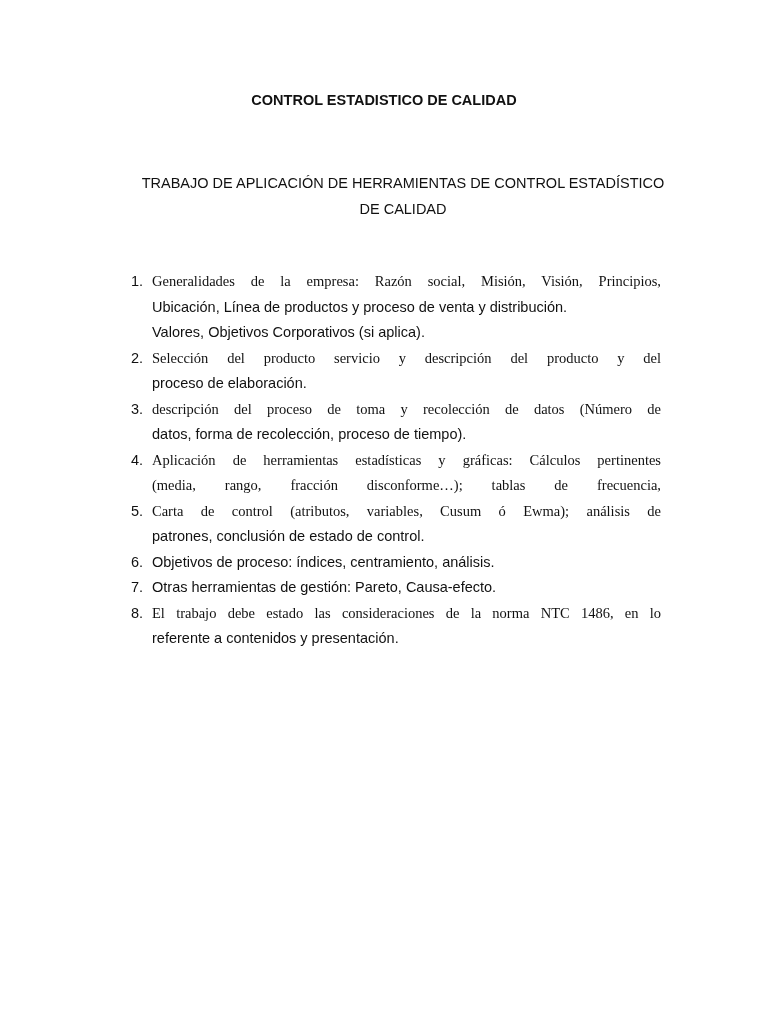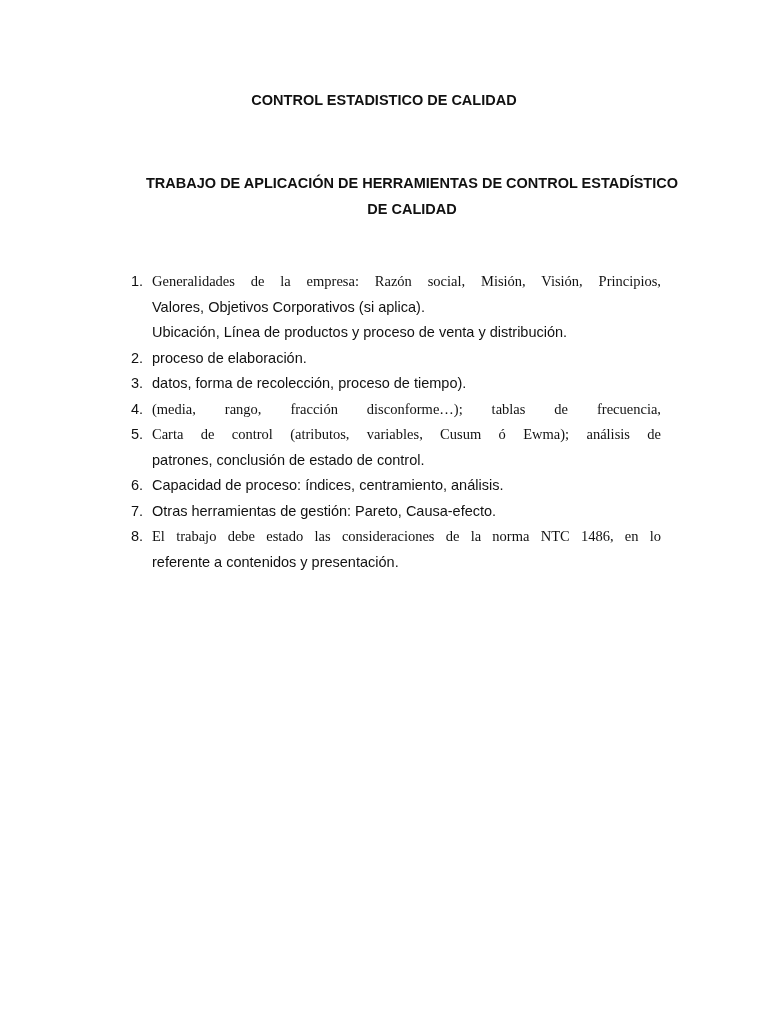--- a/index.html
+++ b/index.html
@@ -1,63 +1,66 @@
 <!DOCTYPE html>
 <html><head>
   <meta charset="utf-8">
   <style>
     html, body { margin: 0; padding: 0; background: #ffffff; }
     body { width: 768px; height: 1024px; position: relative; overflow: hidden;
            font-family: "Liberation Sans", "DejaVu Sans", sans-serif; color: #111; }
     .page { position: absolute; left: 0; top: 0; width: 733px; height: 1024px; background: #fff; }
     .title1 { position: absolute; top: 92px; left: 0; width: 768px; text-align: center;
               font-weight: bold; font-size: 14.5px; letter-spacing: 0px; }
-    .title2 { position: absolute; top: 170px; left: 145px; width: 534px; text-align: center;
-              font-weight: bold; font-size: 14.5px; line-height: 26px; }
+    .title2 { position: absolute; top: 170px; left: 136px; width: 534px; text-align: center;
+              font-weight: normal; font-size: 14.5px; line-height: 26px; }
     .list { position: absolute; top: 269px; left: 131px; width: 530px; margin: 0; padding: 0; list-style: none;
             font-size: 14.5px; line-height: 25.5px; }
     .item { position: relative; padding-left: 21px; text-align: justify; text-align-last: left; }
     .item .num { position: absolute; left: 0; top: 0; }
     .item .justify { text-align: justify; text-align-last: justify; display: block; font-family: Liberation Serif, serif; }
     .item .last { display: block; text-align: left; }
   </style>
 </head>
 <body>
 
 <div class="page">
   <div class="title1">CONTROL ESTADISTICO DE CALIDAD</div>
   <div class="title2">TRABAJO DE APLICACIÓN DE HERRAMIENTAS DE CONTROL ESTADÍSTICO DE CALIDAD</div>
 
   <ol class="list">
     <li class="item">
       <span class="num">1.</span>
       <span class="justify">Generalidades de la empresa: Razón social, Misión, Visión, Principios,</span>
+      <span class="last">Ubicación, Línea de productos y proceso de venta y distribución.</span>
       <span class="last">Valores, Objetivos Corporativos (si aplica).</span>
-      <span class="last">Ubicación, Línea de productos y proceso de venta y distribución.</span>
     </li>
     <li class="item">
       <span class="num">2.</span>
+      <span class="justify">Selección del producto servicio y descripción del producto y del</span>
       <span class="last">proceso de elaboración.</span>
     </li>
     <li class="item">
       <span class="num">3.</span>
+      <span class="justify">descripción del proceso de toma y recolección de datos (Número de</span>
       <span class="last">datos, forma de recolección, proceso de tiempo).</span>
     </li>
     <li class="item">
       <span class="num">4.</span>
+      <span class="justify">Aplicación de herramientas estadísticas y gráficas: Cálculos pertinentes</span>
       <span class="justify">(media, rango, fracción disconforme…); tablas de frecuencia,</span>
     </li>
     <li class="item">
       <span class="num">5.</span>
       <span class="justify">Carta de control (atributos, variables, Cusum ó Ewma); análisis de</span>
       <span class="last">patrones, conclusión de estado de control.</span>
     </li>
     <li class="item">
       <span class="num">6.</span>
-      <span class="last">Capacidad de proceso: índices, centramiento, análisis.</span>
+      <span class="last">Objetivos de proceso: índices, centramiento, análisis.</span>
     </li>
     <li class="item">
       <span class="num">7.</span>
       <span class="last">Otras herramientas de gestión: Pareto, Causa-efecto.</span>
     </li>
     <li class="item">
       <span class="num">8.</span>
       <span class="justify">El trabajo debe estado las consideraciones de la norma NTC 1486, en lo</span>
       <span class="last">referente a contenidos y presentación.</span>
     </li>

